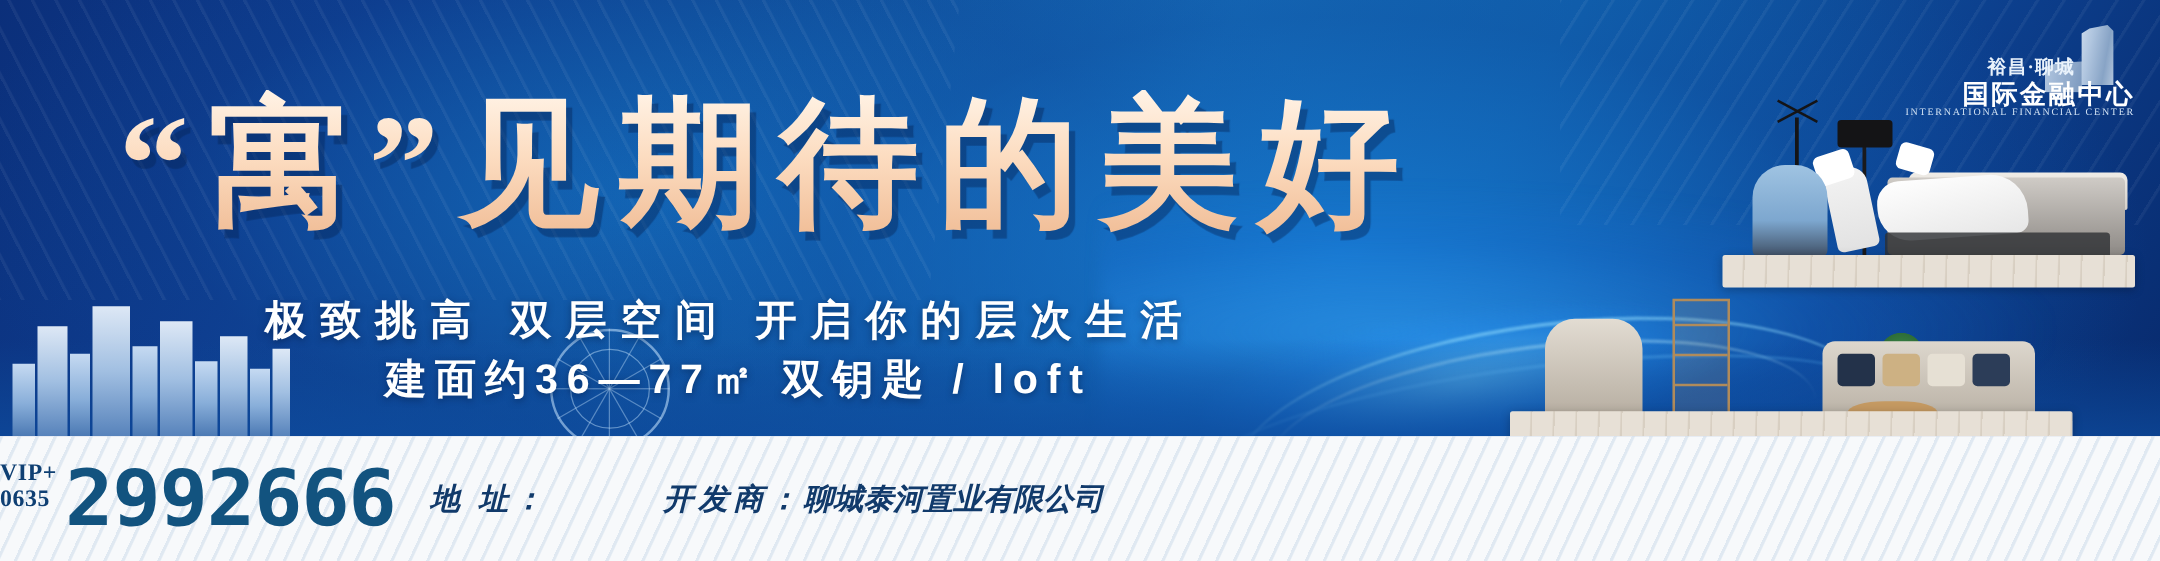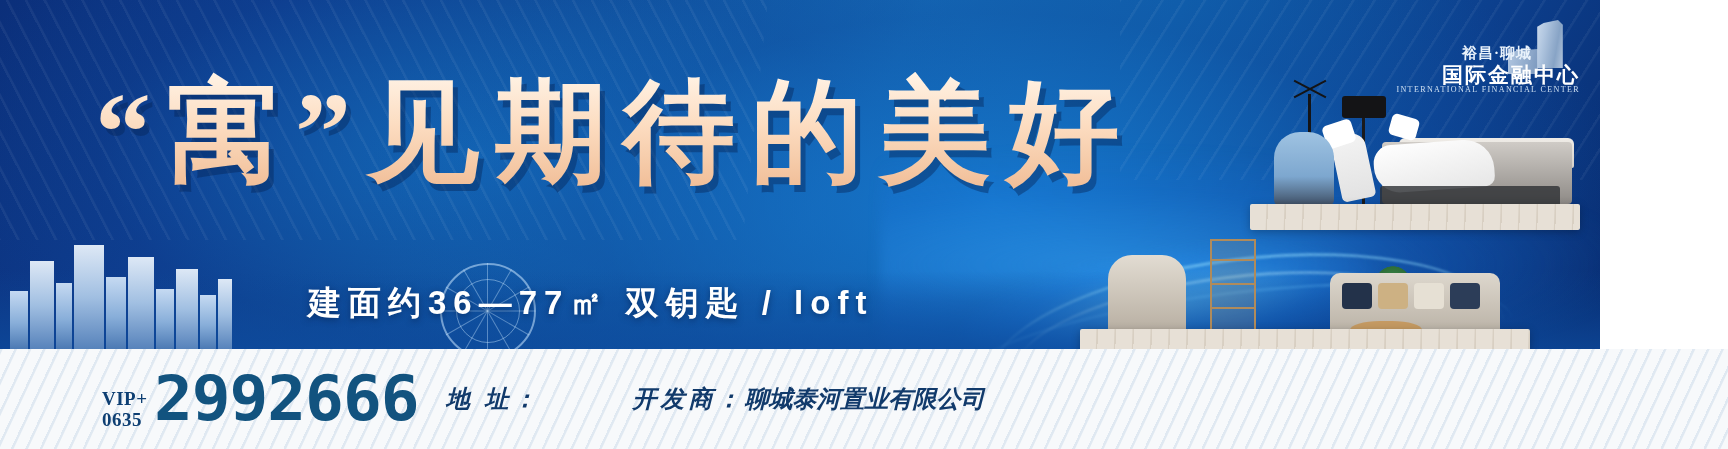--- a/index.html
+++ b/index.html
@@ -3,21 +3,21 @@
 <meta charset="utf-8">
 <style>
   * { margin:0; padding:0; box-sizing:border-box; }
   html,body { width:1728px; height:449px; overflow:hidden; background:#fff;
     font-family:"Liberation Sans","DejaVu Sans",sans-serif; }
 
   .banner { position:relative; width:1728px; height:449px; overflow:hidden; }
 
   
   .hero {
-    position:absolute; left:0; top:0; width:1600px; height:349px; overflow:hidden;
+    position:absolute; left:0; top:0; width:1728px; height:349px; overflow:hidden;
     background:
       radial-gradient(ellipse 900px 420px at 62% 58%, rgba(22,120,205,.95) 0%, rgba(16,86,170,.4) 45%, rgba(10,48,120,0) 72%),
       radial-gradient(ellipse 700px 340px at 30% 45%, rgba(20,110,190,.75) 0%, rgba(14,70,150,.25) 55%, rgba(8,40,105,0) 80%),
       linear-gradient(118deg, #0b2f7a 0%, #0e3c8e 16%, #11539f 34%, #1569b4 52%, #1060ab 66%, #0c3f8d 84%, #082a6d 100%);
   }
   
   .streaks {
     position:absolute; left:-60px; top:-90px; width:820px; height:330px;
     background:repeating-linear-gradient(58deg, rgba(255,255,255,.055) 0px, rgba(255,255,255,.055) 2px, rgba(255,255,255,0) 3px, rgba(255,255,255,0) 16px);
     transform:skewX(-6deg); pointer-events:none;
@@ -140,21 +140,21 @@
     font-family:"Liberation Serif","DejaVu Serif",serif; white-space:nowrap; text-align:right; }
 
   
   .footer {
     position:absolute; left:0; top:349px; width:1728px; height:100px;
     background:
       repeating-linear-gradient(115deg, rgba(170,195,220,.30) 0px, rgba(170,195,220,.30) 2px, rgba(255,255,255,0) 3px, rgba(255,255,255,0) 13px),
       #f7f9fb;
     display:flex; align-items:center;
   }
-  .vip-wrap { display:flex; align-items:flex-end; margin-left:102px; }
+  .vip-wrap { display:flex; align-items:flex-start; }
   .vip-stack { display:flex; flex-direction:column; align-items:flex-start; margin-right:6px;
     font-family:"Liberation Serif","DejaVu Serif",serif; color:#0e3f73; font-weight:700; }
   .vip-p { font-size:19px; line-height:21px; letter-spacing:.5px; }
   .vip-n { font-size:19px; line-height:21px; letter-spacing:.5px; }
   .phone { font-family:"DejaVu Sans Mono","Liberation Mono",monospace;
     font-size:62px; font-weight:700; color:#12537f; letter-spacing:-1px; line-height:62px;
     transform:scaleX(1.04); transform-origin:left center; }
 
   .info { display:flex; align-items:center; margin-left:38px; gap:46px;
     font-size:24px; font-weight:700; color:#113a6b; white-space:nowrap; }
@@ -236,20 +236,21 @@
 
     <div class="logo">
       <div class="logo-tower2"></div>
       <div class="logo-tower"></div>
       <div class="logo-l1">裕昌·聊城</div>
       <div class="logo-l2">国际金融中心</div>
       <div class="logo-l3">INTERNATIONAL FINANCIAL CENTER</div>
     </div>
 
     <div class="headline">“寓”见期待的美好</div>
+    <div class="sub1">极致挑高   双层空间   开启你的层次生活</div>
     <div class="sub2">
       <span>建面约36—77</span><span>㎡</span>&nbsp;<span>双钥匙 / loft</span>
     </div>
   </div>
 
   <div class="footer">
     <div class="vip-wrap">
       <div class="vip-stack">
         <span class="vip-p">VIP+</span>
         <span class="vip-n">0635</span>

